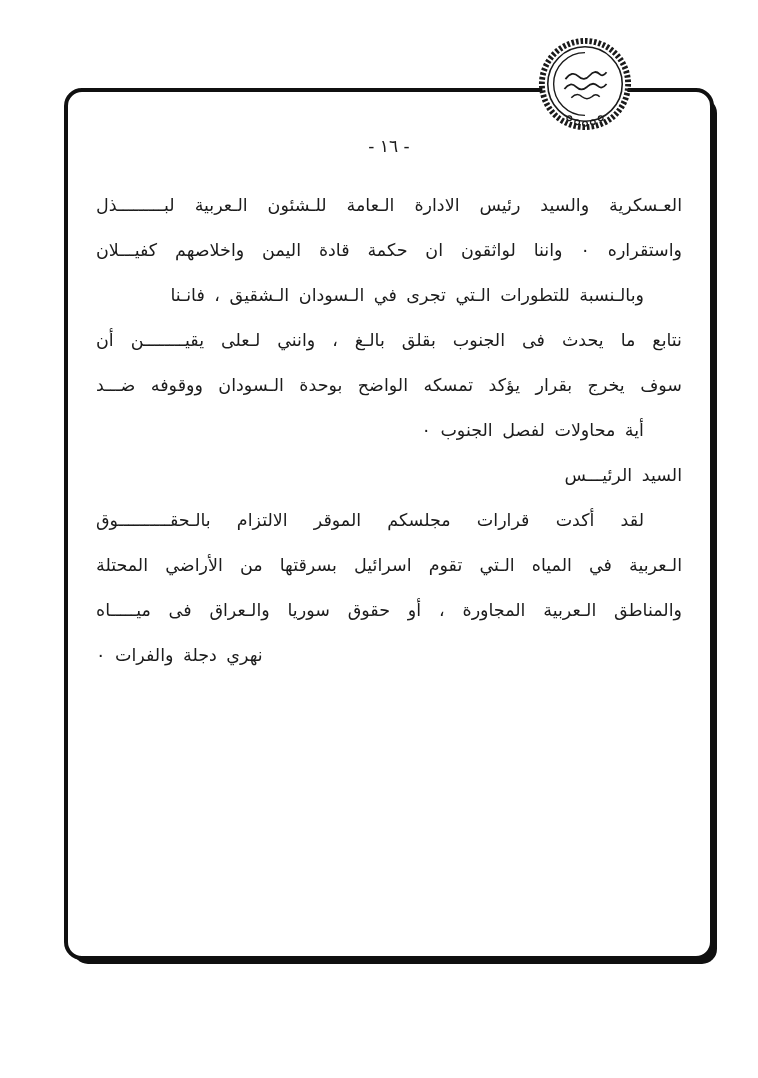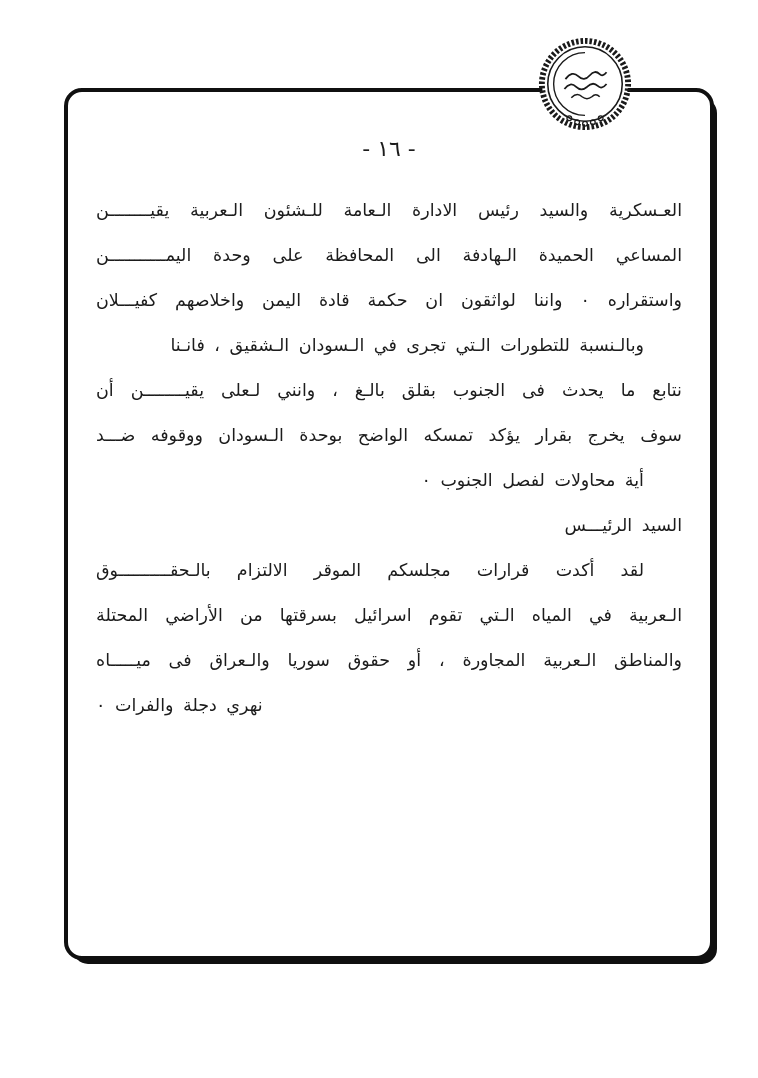--- a/index.html
+++ b/index.html
@@ -31,21 +31,21 @@
   }
 
   .content {
     position: absolute;
     left: 0; right: 0; top: 0; bottom: 0;
     padding: 44px 28px 0 28px;
   }
 
   .page-number {
     text-align: center;
-    font-size: 22px;
+    font-size: 17px;
     letter-spacing: 3px;
     direction: rtl;
   }
 
   .text {
     margin-top: 40px;
     direction: rtl;
   }
 
   .line {
@@ -110,22 +110,21 @@
     </svg>
   </div>
 
   <div class="frame">
     <div class="content">
 
       <div class="page-number">- ١٦ -</div>
 
       <div class="text">
 
-        <div class="line just">العـسكرية والسيد رئيس الادارة الـعامة للـشئون الـعربية يقيــــــــن</div>
-        <div class="line just">المساعي الحميدة الـهادفة الى المحافظة على وحدة اليمـــــــــــن</div>
+        <div class="line just">العـسكرية والسيد رئيس الادارة الـعامة للـشئون الـعربية لبـــــــــذل</div>
         <div class="line just">واستقراره ٠  واننا  لواثقون ان حكمة قادة اليمن واخلاصهم كفيـــلان</div>
 
         <div class="line indent gap">وبالـنسبة للتطورات الـتي تجرى في الـسودان الـشقيق ،  فانـنا</div>
         <div class="line just">نتابع ما  يحدث فى الجنوب بقلق بالـغ ،  وانني لـعلى يقيــــــــن أن</div>
         <div class="line just">سوف يخرج بقرار يؤكد تمسكه الواضح بوحدة الـسودان ووقوفه ضـــد</div>
         <div class="line indent">أية محاولات لفصل الجنوب ٠</div>
 
         <div class="line heading gap">السيد الرئيـــس</div>
 
         <div class="line indent just">لقد أكدت قرارات مجلسكم الموقر الالتزام بالـحقــــــــــوق</div>

